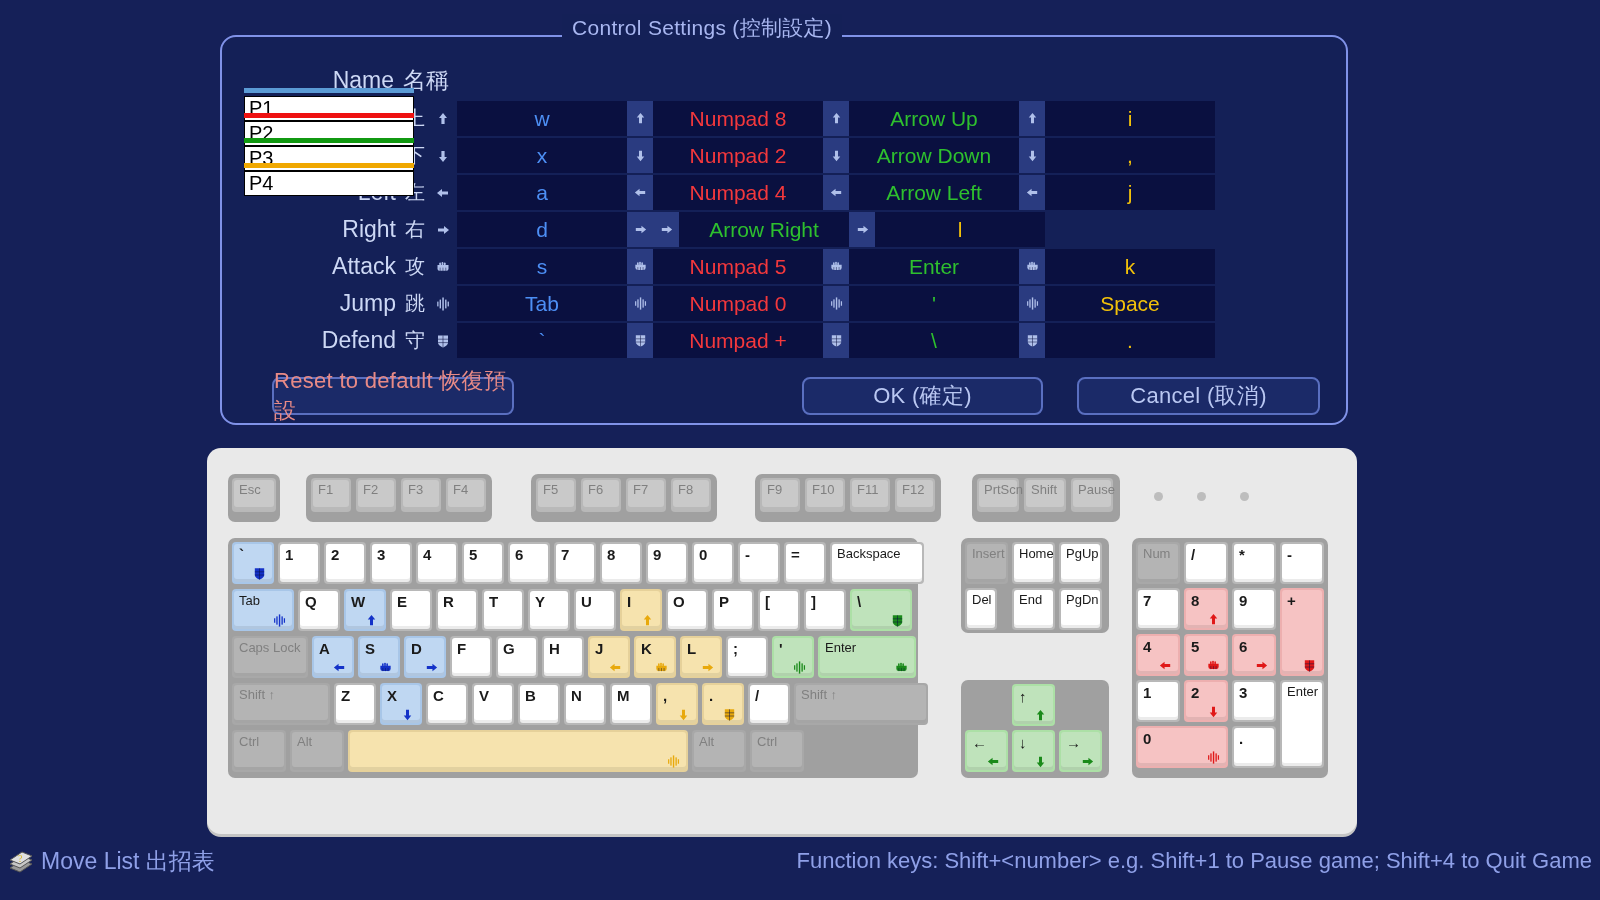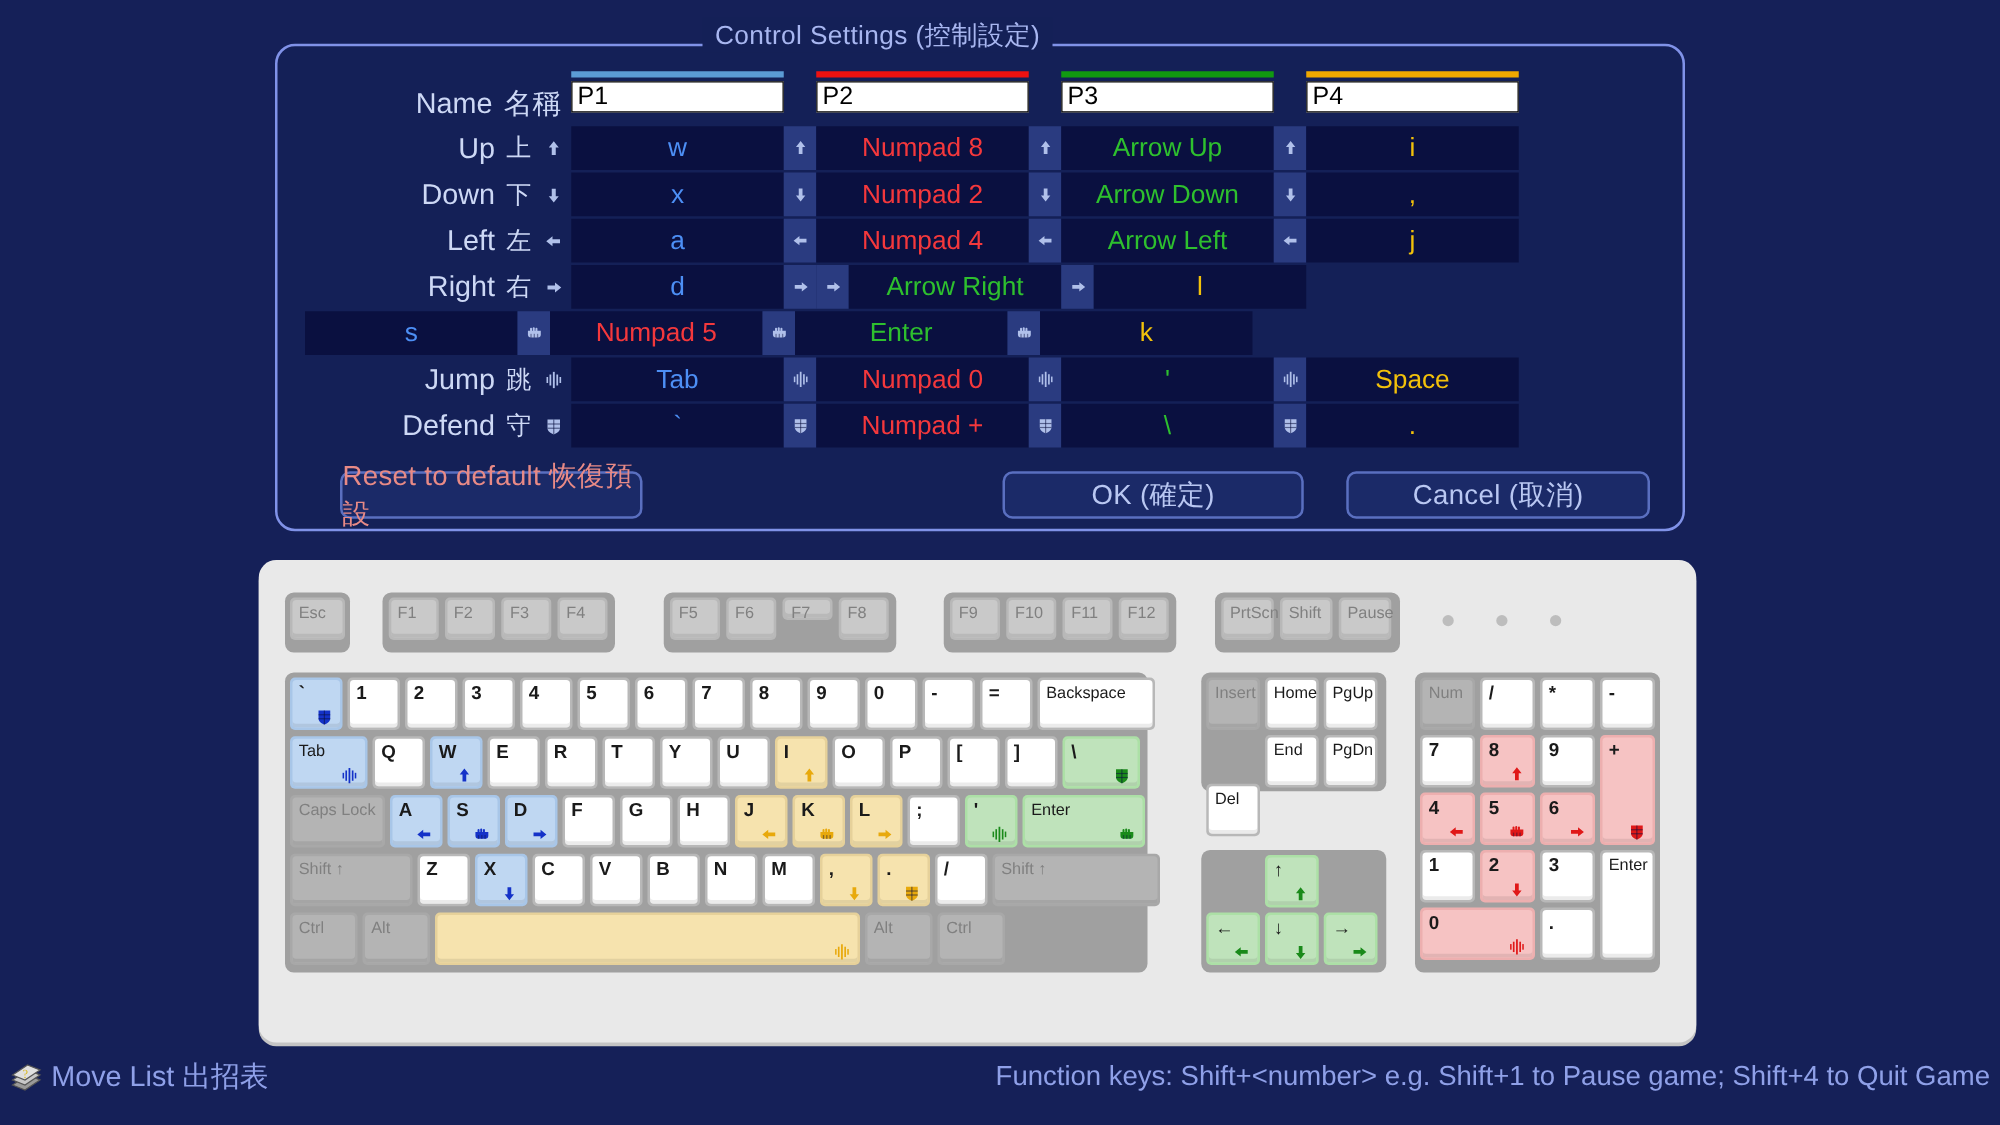--- a/index.html
+++ b/index.html
@@ -18,21 +18,21 @@
     background: #142057;
   }
   .dialog-title {
     position: absolute; left: 340px; top: -23px;
     background: #142057; padding: 0 10px;
     color: #a8b6f0; font-size: 21px; letter-spacing: .3px; white-space: nowrap;
   }
 
   .ctrl-table { position: absolute; left: 22px; top: 28px; }
   .row { display: flex; align-items: stretch; height: 35px; margin-bottom: 2px; }
-  .row.namerow { height: 34px; margin-bottom: 2px; }
+  .row.namerow { height: 34px; margin-bottom: 2px; flex-direction: column; }
 
   .lbl {
     width: 213px; display: flex; align-items: center; justify-content: flex-end;
     color: #cdd8f5; font-size: 23px; padding-right: 5px; gap: 9px;
   }
   .lbl .en { }
   .lbl .zh { font-size: 20px; }
   .lbl-name { width: 213px; display:flex; align-items:center; justify-content:flex-end;
     color:#cdd8f5; font-size:23px; padding-right:8px; gap:9px; }
 
@@ -270,20 +270,35 @@
           </div>
           <div class="keycell p3">Arrow Right</div>
           <div class="icocell">
             <svg width="15" height="15" viewBox="0 0 16 16">
               <path d="M14 8 L9 12 L9 9.6 L3 9.6 L3 6.4 L9 6.4 L9 4 Z" fill="#b0c0ea"></path>
             </svg>
           </div>
           <div class="keycell p4">l</div>
         </div>
         <div class="row">
+          <div class="lbl">
+            <span class="en">Attack</span>
+            <span class="zh">攻</span>
+            <span style="display:flex;width:18px;justify-content:center">
+              <svg width="16" height="16" viewBox="0 0 16 16">
+                <path d="M2.5 6 h11 v3.2 a2.6 2.6 0 0 1 -2.6 2.6 h-5.8 a2.6 2.6 0 0 1 -2.6 -2.6 Z" fill="#b0c0ea"></path>
+                <rect x="4.3" y="3.4" width="1.7" height="3.2" rx="0.8" fill="#b0c0ea"></rect>
+                <rect x="6.6" y="3.0" width="1.7" height="3.6" rx="0.8" fill="#b0c0ea"></rect>
+                <rect x="8.9" y="3.4" width="1.7" height="3.2" rx="0.8" fill="#b0c0ea"></rect>
+                <rect x="4.6" y="8.6" width="1.1" height="3.3" fill="#0a1040" opacity="0.45"></rect>
+                <rect x="7.4" y="8.6" width="1.1" height="3.3" fill="#0a1040" opacity="0.45"></rect>
+                <rect x="10.2" y="8.6" width="1.1" height="3.3" fill="#0a1040" opacity="0.45"></rect>
+              </svg>
+            </span>
+          </div>
           <div class="keycell p1">s</div>
           <div class="icocell">
             <svg width="15" height="15" viewBox="0 0 16 16">
               <path d="M2.5 6 h11 v3.2 a2.6 2.6 0 0 1 -2.6 2.6 h-5.8 a2.6 2.6 0 0 1 -2.6 -2.6 Z" fill="#b0c0ea"></path>
               <rect x="4.3" y="3.4" width="1.7" height="3.2" rx="0.8" fill="#b0c0ea"></rect>
               <rect x="6.6" y="3.0" width="1.7" height="3.6" rx="0.8" fill="#b0c0ea"></rect>
               <rect x="8.9" y="3.4" width="1.7" height="3.2" rx="0.8" fill="#b0c0ea"></rect>
               <rect x="4.6" y="8.6" width="1.1" height="3.3" fill="#0a1040" opacity="0.45"></rect>
               <rect x="7.4" y="8.6" width="1.1" height="3.3" fill="#0a1040" opacity="0.45"></rect>
               <rect x="10.2" y="8.6" width="1.1" height="3.3" fill="#0a1040" opacity="0.45"></rect>
@@ -445,21 +460,21 @@
         <div class="key" style="left: 329px; top: 30px; width: 40px; height: 34px;">
           <div class="cap gray">
             <span class="klab dim">F5</span>
           </div>
         </div>
         <div class="key" style="left: 374px; top: 30px; width: 40px; height: 34px;">
           <div class="cap gray">
             <span class="klab dim">F6</span>
           </div>
         </div>
-        <div class="key" style="left: 419px; top: 30px; width: 40px; height: 18px;">
+        <div class="key" style="left: 419px; top: 30px; width: 40px; height: 34px;">
           <div class="cap gray">
             <span class="klab dim">F7</span>
           </div>
         </div>
         <div class="key" style="left: 464px; top: 30px; width: 40px; height: 34px;">
           <div class="cap gray">
             <span class="klab dim">F8</span>
           </div>
         </div>
         <div class="blk" style="left: 548px; top: 26px; width: 186px; height: 48px;"></div>
@@ -922,21 +937,21 @@
         <div class="key" style="left: 805px; top: 94px; width: 43px; height: 42px;">
           <div class="cap">
             <span class="klab">Home</span>
           </div>
         </div>
         <div class="key" style="left: 852px; top: 94px; width: 43px; height: 42px;">
           <div class="cap">
             <span class="klab">PgUp</span>
           </div>
         </div>
-        <div class="key" style="left: 758px; top: 140px; width: 43px; height: 42px; margin-top: 39px;">
+        <div class="key" style="left: 758px; top: 140px; width: 32px; height: 42px;">
           <div class="cap">
             <span class="klab">Del</span>
           </div>
         </div>
         <div class="key" style="left: 805px; top: 140px; width: 43px; height: 42px;">
           <div class="cap">
             <span class="klab">End</span>
           </div>
         </div>
         <div class="key" style="left: 852px; top: 140px; width: 43px; height: 42px;">

